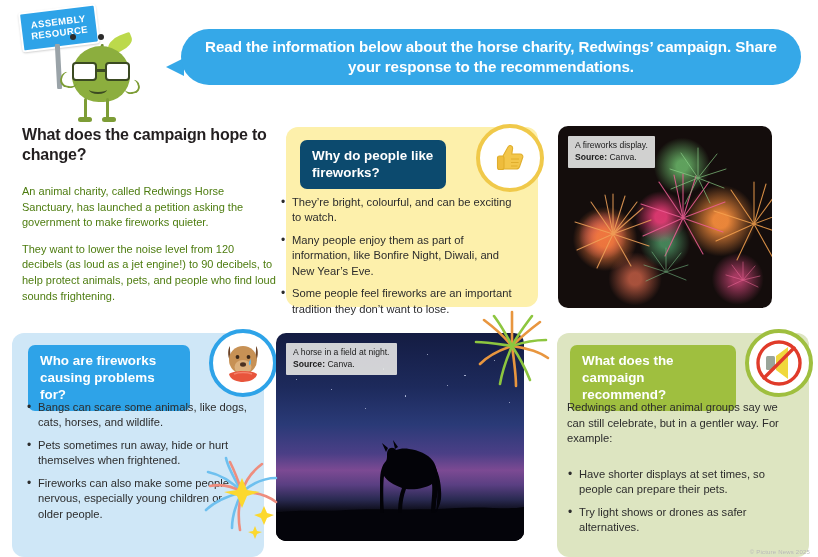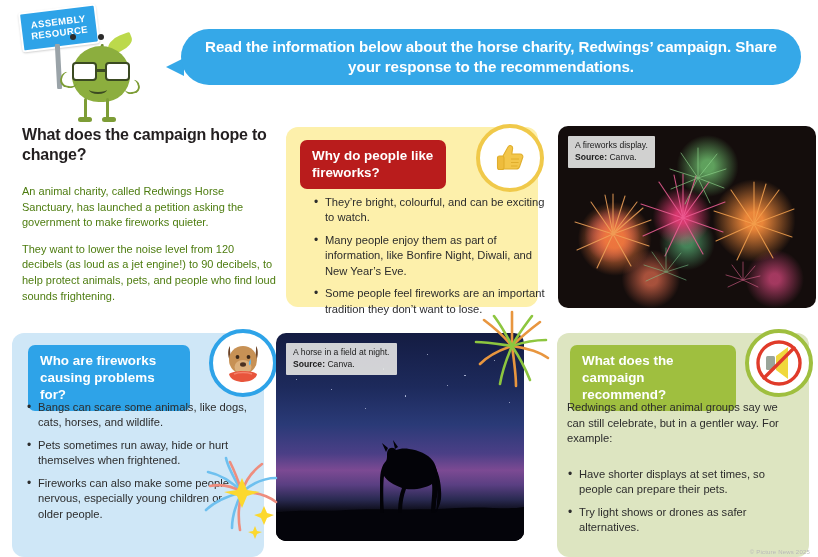--- a/index.html
+++ b/index.html
@@ -89,22 +89,22 @@
   ul.bullets li {
     position:relative; padding-left:12px; font-size:11.2px; color:#2c2c2c;
     line-height:1.38; margin-bottom:7px;
   }
   ul.bullets li:before {
     content:"•"; position:absolute; left:1px; top:-1px; font-size:12px; color:#2c2c2c;
   }
 
   
   #card-yellow { left:286px; top:127px; width:252px; height:180px; background:#fdf0ab; }
-  #head-yellow { left:300px; top:140px; width:146px; background:#b91c1c; }
-  #body-yellow { left:313px; top:195px; width:236px; }
+  #head-yellow { left:300px; top:140px; width:146px; background:#0c4a6e; }
+  #body-yellow { left:280px; top:195px; width:236px; }
 
   
   #card-blue { left:12px; top:333px; width:252px; height:224px; background:#cfe7f7; }
   #head-blue { left:28px; top:345px; width:162px; background:#2ea3e8; }
   #body-blue { left:26px; top:400px; width:222px; }
 
   
   #card-green { left:557px; top:333px; width:252px; height:224px; background:#dde5c1; }
   #head-green { left:570px; top:345px; width:166px; background:#9fbf3f; }
   #body-green { left:567px; top:400px; width:216px; }
@@ -114,21 +114,21 @@
     position:absolute; width:68px; height:68px; border-radius:50%;
     background:#ffffff; display:flex; align-items:center; justify-content:center;
   }
   #badge-thumb  { left:476px; top:124px; border:4px solid #f0c94a; }
   #badge-dog    { left:209px; top:329px; border:4px solid #2ea3e8; }
   #badge-mute   { left:745px; top:329px; border:4px solid #9fbf3f; }
 
   
   .photo { position:absolute; border-radius:10px; overflow:hidden; }
   #photo-fireworks {
-    left:558px; top:126px; width:258px; height:182px;
+    left:558px; top:126px; width:214px; height:182px;
     background:
       radial-gradient(circle at 22% 62%, rgba(240,120,60,.95) 0 4%, rgba(240,120,60,0) 16%),
       radial-gradient(circle at 21% 60%, rgba(255,90,150,.8) 0 2%, rgba(255,90,150,0) 12%),
       radial-gradient(circle at 48% 50%, rgba(235,60,120,.9) 0 4%, rgba(235,60,120,0) 18%),
       radial-gradient(circle at 50% 64%, rgba(90,180,120,.7) 0 3%, rgba(90,180,120,0) 16%),
       radial-gradient(circle at 76% 52%, rgba(245,140,60,.95) 0 4%, rgba(245,140,60,0) 19%),
       radial-gradient(circle at 58% 22%, rgba(120,210,120,.75) 0 3%, rgba(120,210,120,0) 15%),
       radial-gradient(circle at 36% 84%, rgba(230,110,80,.7) 0 3%, rgba(230,110,80,0) 13%),
       radial-gradient(circle at 84% 84%, rgba(240,80,140,.65) 0 2%, rgba(240,80,140,0) 11%),
       #140d0c;

